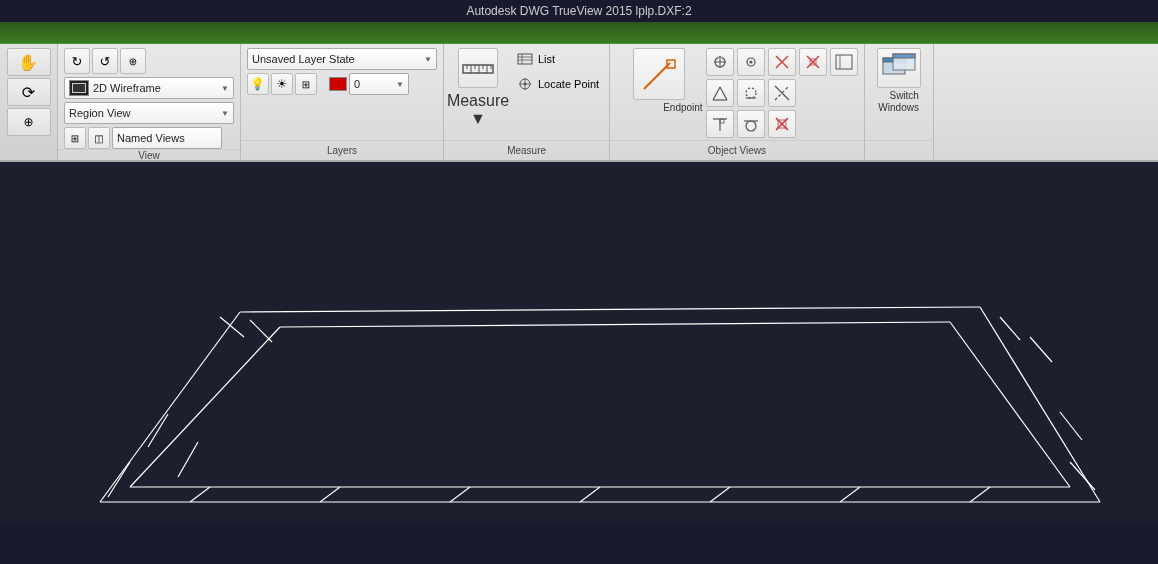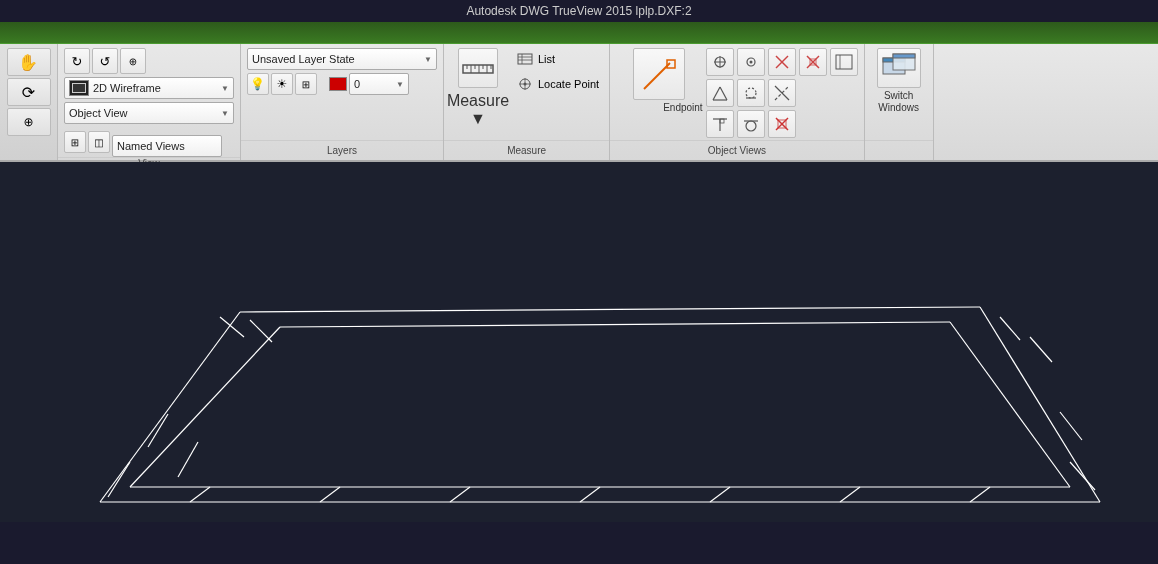--- a/index.html
+++ b/index.html
@@ -369,29 +369,29 @@
               <div class="dropdown-icon" style="border:1px solid #888;background:#222;width:20px;height:16px;">
                 <div style="width:14px;height:10px;border:1px solid #ccc;background:#333;"></div>
               </div>
               <span>2D Wireframe</span>
               <span class="dropdown-arrow">▼</span>
             </div>
           </div>
 
           <div class="dropdown-row">
             <div class="ribbon-dropdown" style="min-width:170px;">
-              <span>Object View</span>
+              <span>Region View</span>
               <span class="dropdown-arrow">▼</span>
             </div>
           </div>
 
           <div class="layer-row">
             <div class="icon-btn" style="font-size:10px;">⊞</div>
             <div class="icon-btn" style="font-size:10px;">◫</div>
-            <div class="ribbon-dropdown" style="min-width:110px;margin-top:8px;">
+            <div class="ribbon-dropdown" style="min-width:110px;">
               <span>Named Views</span>
             </div>
           </div>
 
         </div>
       </div>
       <div class="section-footer">
         <span>View</span>
       </div>
     </div>
@@ -593,21 +593,21 @@
           <div class="switch-big-btn">
             <div class="switch-big-icon">
 
               <svg width="36" height="36">
                 <rect x="2" y="8" width="22" height="16" fill="#c8d8e8" stroke="#666" stroke-width="1"></rect>
                 <rect x="2" y="8" width="22" height="4" fill="#4488bb" stroke="#666" stroke-width="1"></rect>
                 <rect x="12" y="4" width="22" height="16" fill="#dde8f0" stroke="#666" stroke-width="1" opacity="0.9"></rect>
                 <rect x="12" y="4" width="22" height="4" fill="#6699cc" stroke="#666" stroke-width="1"></rect>
               </svg>
             </div>
-            <div style="font-size:10px;color:#333;text-align:center;line-height:1.2;margin-top:2px;">Switch<br>Windows</div>
+            <div style="font-size:10px;color:#333;text-align:right;line-height:1.2;margin-top:2px;">Switch<br>Windows</div>
           </div>
         </div>
       </div>
       <div class="section-footer">
         <span></span>
       </div>
     </div>
 
   </div>
 </div>

